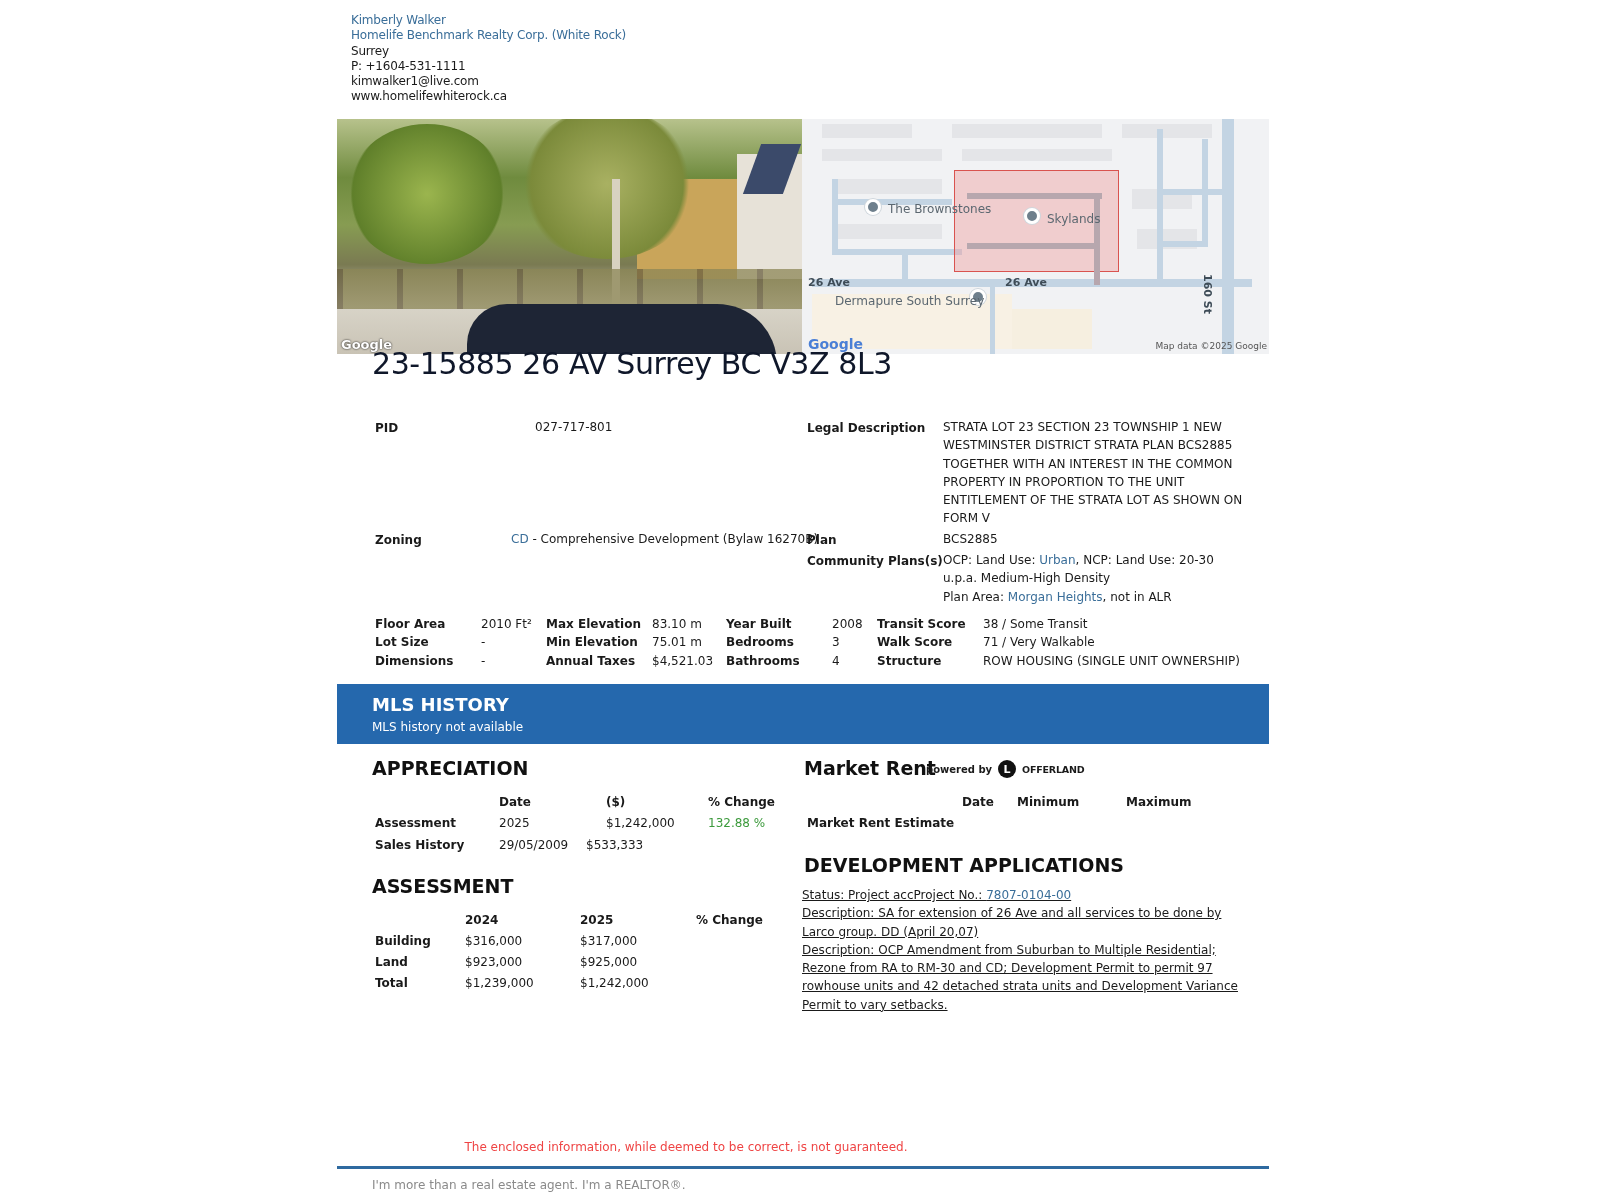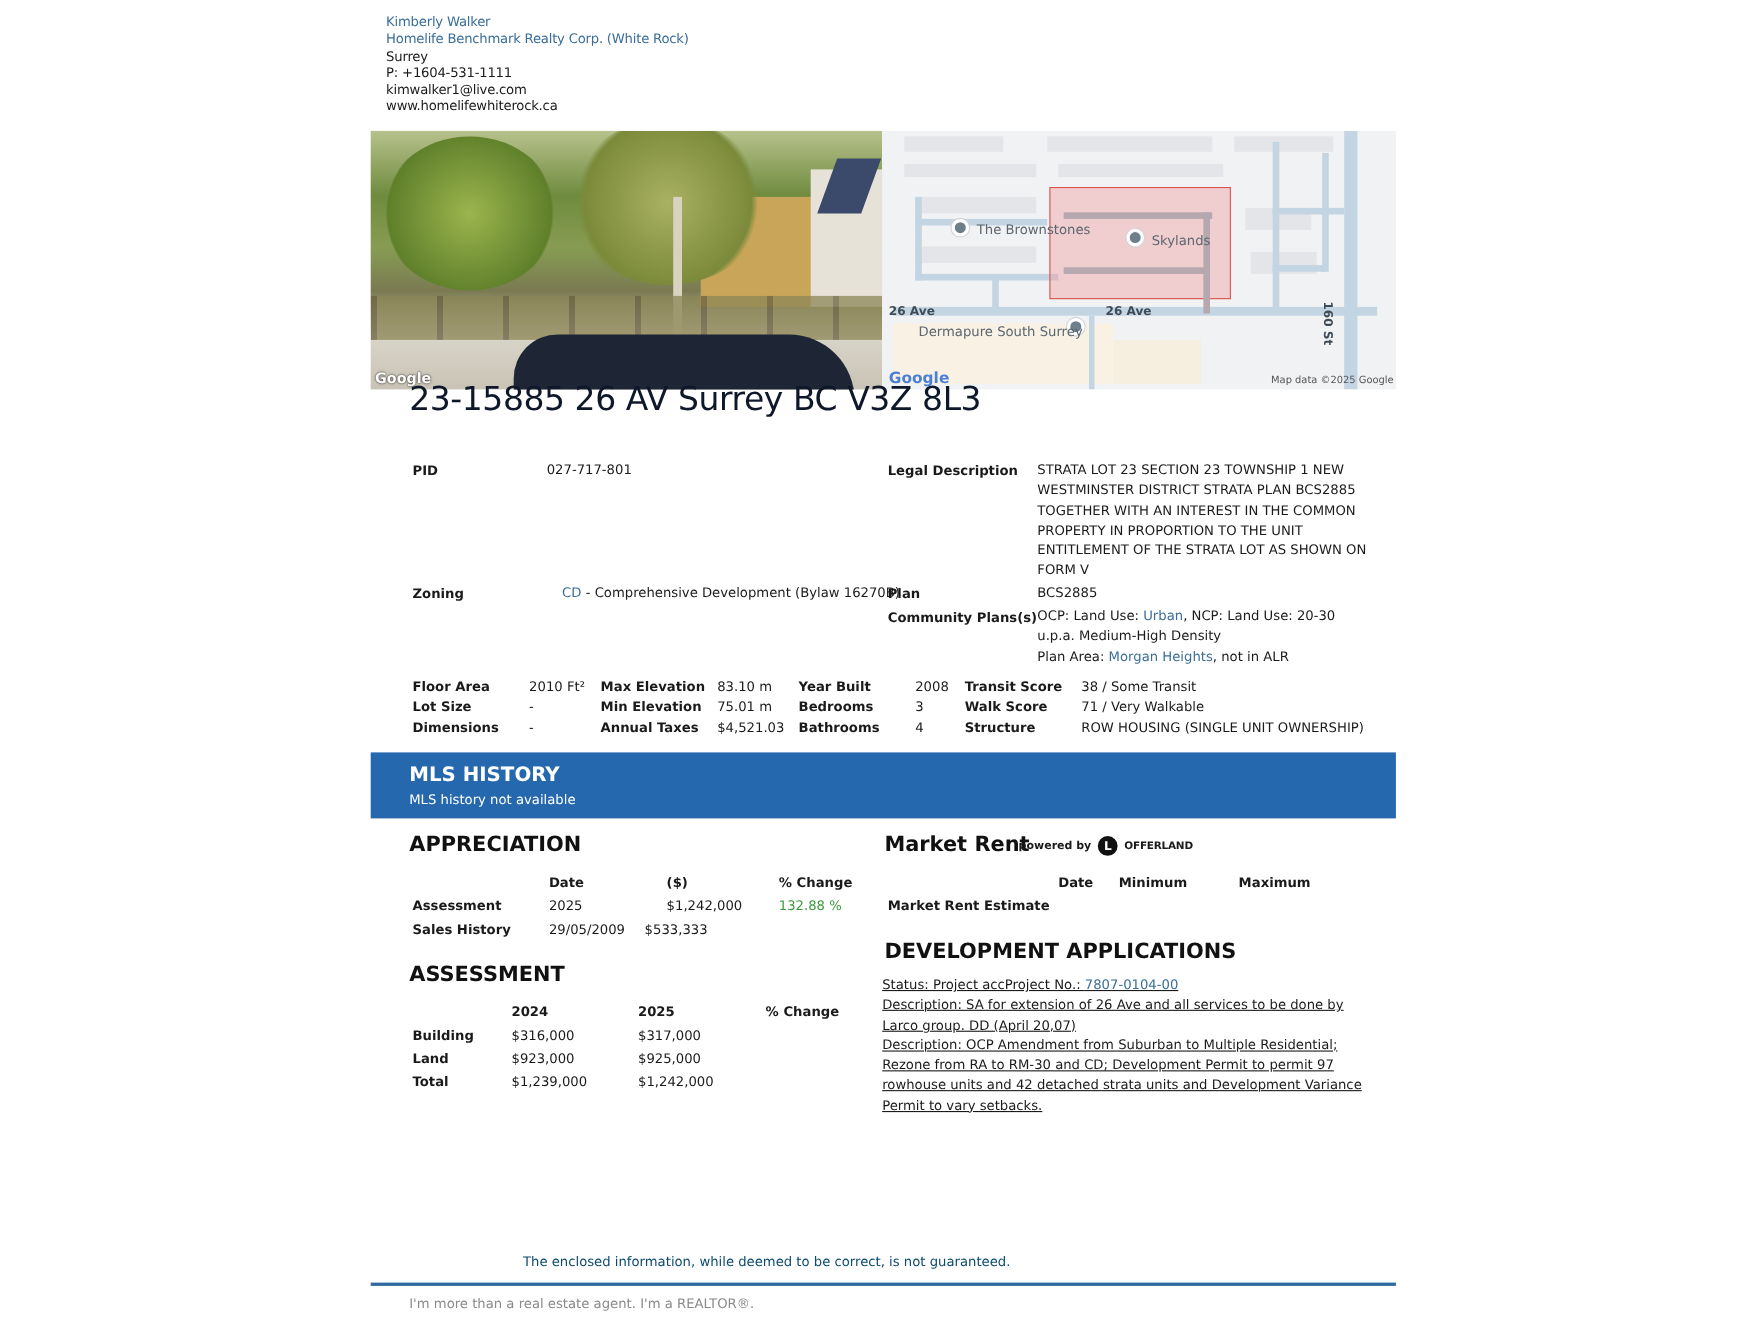--- a/index.html
+++ b/index.html
@@ -53,21 +53,21 @@
   .section-h { position: absolute; font-size: 19px; font-weight: bold; color: #111; white-space: nowrap; }
   .cell { position: absolute; font-size: 12px; white-space: nowrap; }
   .cell.h { font-weight: bold; }
 
   .powered { position: absolute; left: 926px; top: 760px; font-size: 10px; font-weight: bold; display: flex; align-items: center; gap: 6px; white-space: nowrap; }
   .powered .logo { width: 18px; height: 18px; border-radius: 50%; background: #111; color: #fff; font-size: 11px; display: flex; align-items: center; justify-content: center; }
   .powered .brand { font-size: 9.5px; letter-spacing: -0.2px; }
 
   .dev { position: absolute; left: 802px; top: 886px; width: 440px; font-size: 12px; line-height: 18.3px; text-decoration: underline; }
 
-  .disclaimer { position: absolute; left: 16px; width: 1362px; top: 1140px; text-align: center; font-size: 12px; color: #0c4a6e; }
+  .disclaimer { position: absolute; left: 5px; width: 1362px; top: 1140px; text-align: center; font-size: 12px; color: #ef4444; }
   .footer-rule { position: absolute; left: 337px; top: 1166px; width: 932px; height: 3px; background: #2e6aa0; }
   .footer-note { position: absolute; left: 372px; top: 1178px; font-size: 12px; color: #8a8a8a; }
 </style>
 </head>
 <body>
 
 <div class="agent">
   <div class="link">Kimberly Walker</div>
   <div class="link">Homelife Benchmark Realty Corp. (White Rock)</div>
   <div>Surrey</div>
@@ -125,21 +125,21 @@
     <div class="road-lbl" style="left:203px;top:157px">26 Ave</div>
     <div class="road-lbl" style="left:412px;top:155px;transform:rotate(90deg);transform-origin:left top">160 St</div>
     <div class="google">Google</div>
     <div class="copy">Map data ©2025 Google</div>
   </div>
 </div>
 
 <div class="title">23-15885 26 AV Surrey BC V3Z 8L3</div>
 
 <div class="kv label" style="left:375px;top:419px">PID</div>
-<div class="kv" style="left:497px;top:418px">027-717-801</div>
+<div class="kv" style="left:535px;top:418px">027-717-801</div>
 
 <div class="kv label" style="left:375px;top:531px">Zoning</div>
 <div class="kv" style="left:511px;top:530px">
   <span class="blue">CD</span><span> - Comprehensive Development (Bylaw 16270B)</span>
 </div>
 
 <div class="kv label" style="left:807px;top:419px">Legal Description</div>
 <div class="legal">STRATA LOT 23 SECTION 23 TOWNSHIP 1 NEW WESTMINSTER DISTRICT STRATA PLAN BCS2885 TOGETHER WITH AN INTEREST IN THE COMMON PROPERTY IN PROPORTION TO THE UNIT ENTITLEMENT OF THE STRATA LOT AS SHOWN ON FORM V</div>
 
 <div class="kv label" style="left:807px;top:531px">Plan</div>

